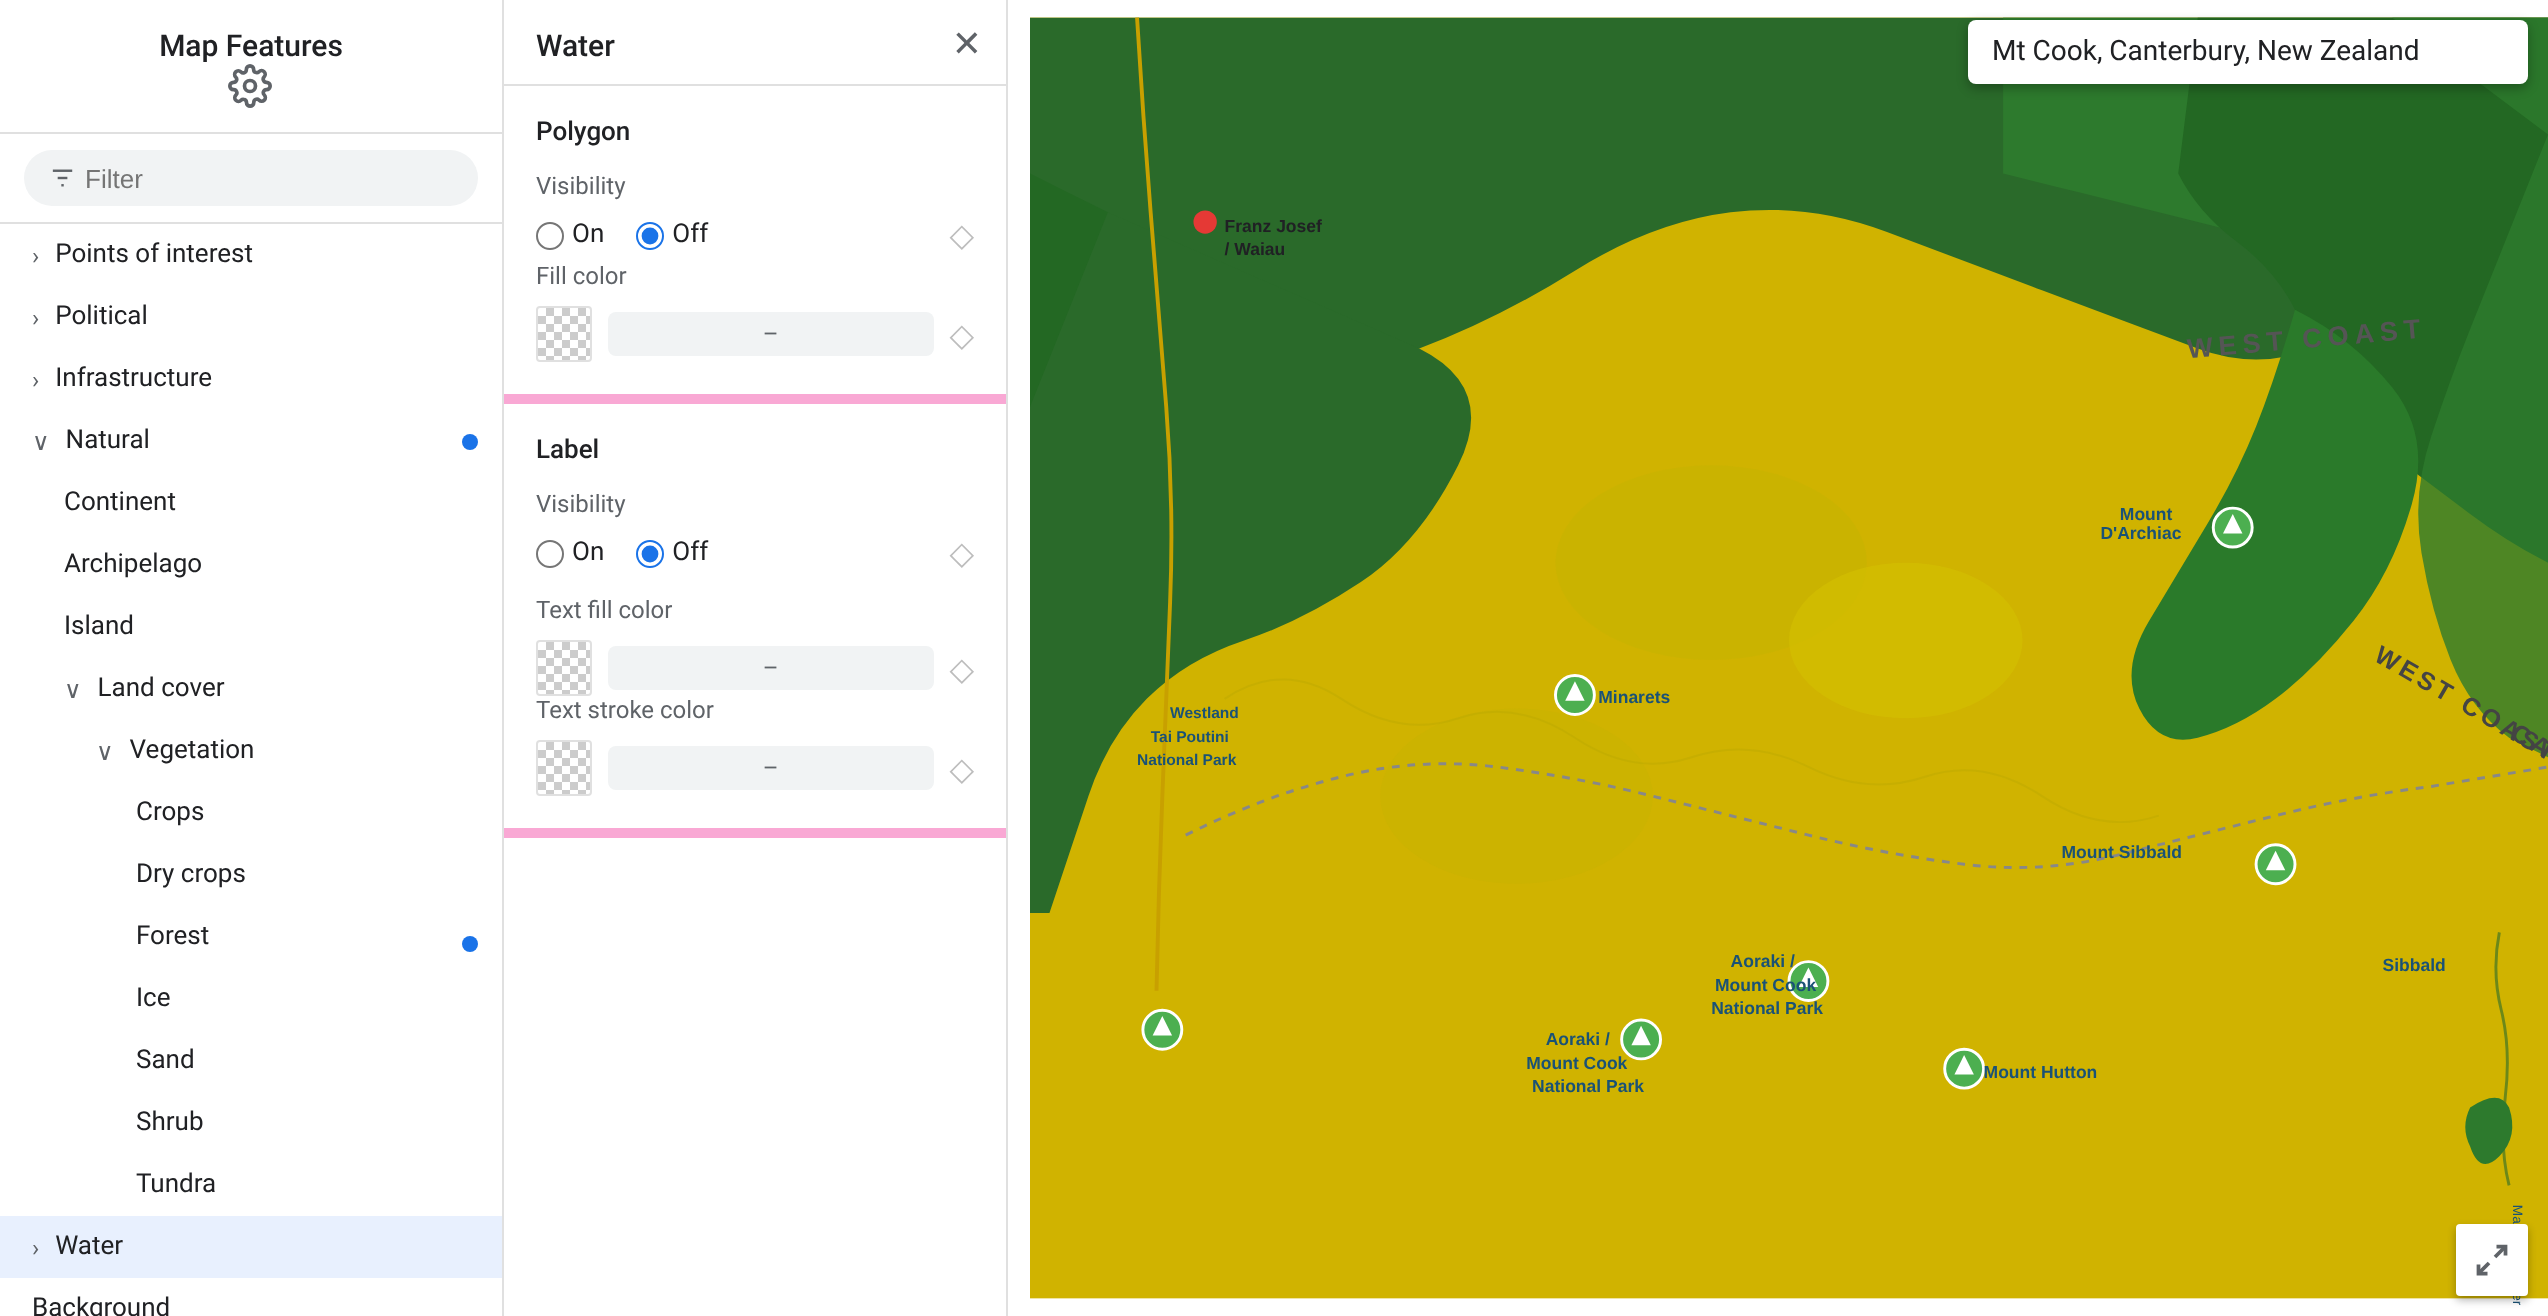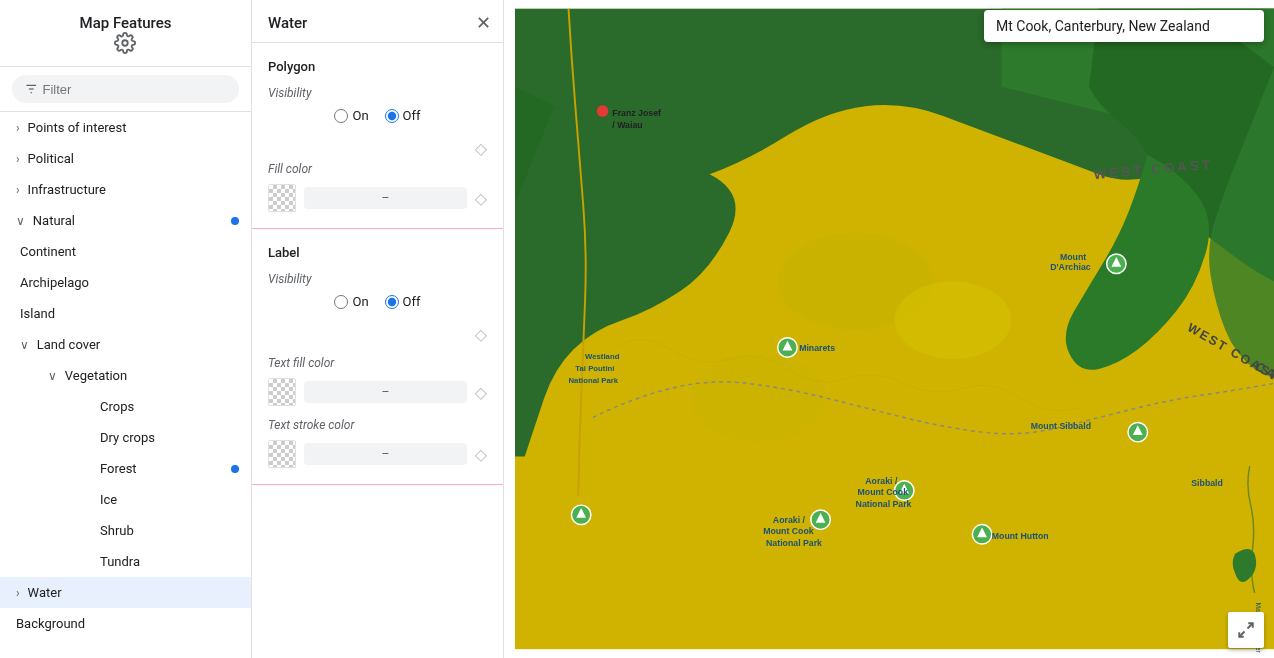--- a/index.html
+++ b/index.html
@@ -76,23 +76,23 @@
     .nav-item .dot {
       width: 8px; height: 8px;
       background: #1a73e8;
       border-radius: 50%;
       margin-left: auto;
     }
     .nav-item.active {
       background: #e8f0fe;
     }
     
-    .indent-1 { padding-left: 20px; }
+    .indent-1 { padding-left: 32px; }
     .indent-2 { padding-left: 48px; }
-    .indent-3 { padding-left: 100px; }
+    .indent-3 { padding-left: 68px; align-items: flex-end; }
 
     
     .right-panel {
       width: 252px;
       min-width: 252px;
       height: 658px;
       background: #fff;
       border-right: 1px solid #e0e0e0;
       display: flex;
       flex-direction: column;
@@ -112,40 +112,38 @@
     }
     .close-btn {
       cursor: pointer;
       color: #5f6368;
       font-size: 18px;
       line-height: 1;
     }
 
     .section {
       padding: 16px;
-      border-bottom: 1px solid #f9a8d4;
+      border-bottom: 5px solid #f9a8d4;
     }
     .section-title {
       font-size: 13px;
       font-weight: 500;
       color: #202124;
       margin-bottom: 12px;
     }
     .field-label {
       font-size: 12px;
       color: #5f6368;
       margin-bottom: 8px;
-      font-style: italic;
     }
     .visibility-row {
       display: flex;
       align-items: center;
       gap: 16px;
       margin-bottom: 4px;
-      flex-direction: column;
     }
     .radio-group {
       display: flex;
       align-items: center;
       gap: 16px;
       flex: 1;
     }
     .radio-label {
       display: flex;
       align-items: center;
@@ -315,20 +313,23 @@
 
     <div class="nav-item indent-3">
       <span>Forest</span>
       <span class="dot"></span>
     </div>
 
     <div class="nav-item indent-3">
       <span>Ice</span>
     </div>
 
+    <div class="nav-item indent-3">
+      <span>Sand</span>
+    </div>
 
     <div class="nav-item indent-3">
       <span>Shrub</span>
     </div>
 
     <div class="nav-item indent-3">
       <span>Tundra</span>
     </div>
 
     <div class="nav-item active">
@@ -388,21 +389,21 @@
         </label>
       </div>
       <span class="diamond-btn">◇</span>
     </div>
     <div class="field-label" style="margin-top:12px">Text fill color</div>
     <div class="color-row">
       <div class="color-swatch"></div>
       <span class="color-value">–</span>
       <span class="diamond-btn">◇</span>
     </div>
-    <div class="field-label" style="margin-top:12px">Text stroke color</div>
+    <div class="field-label" style="margin-top:0">Text stroke color</div>
     <div class="color-row">
       <div class="color-swatch"></div>
       <span class="color-value">–</span>
       <span class="diamond-btn">◇</span>
     </div>
   </div>
 </div>
 
 <div class="map-area">
   

